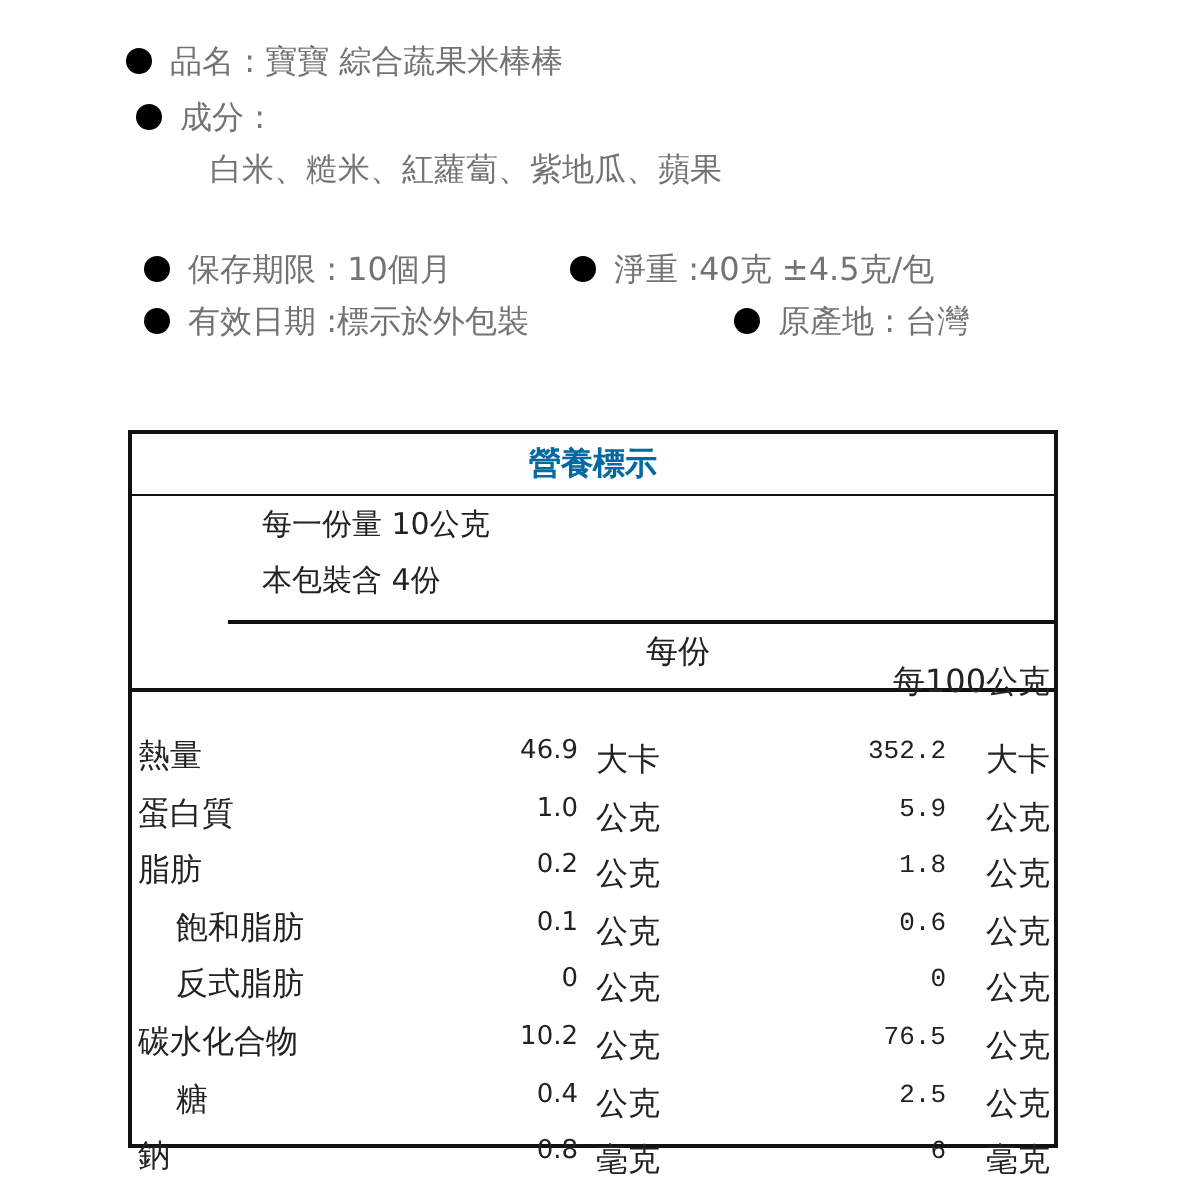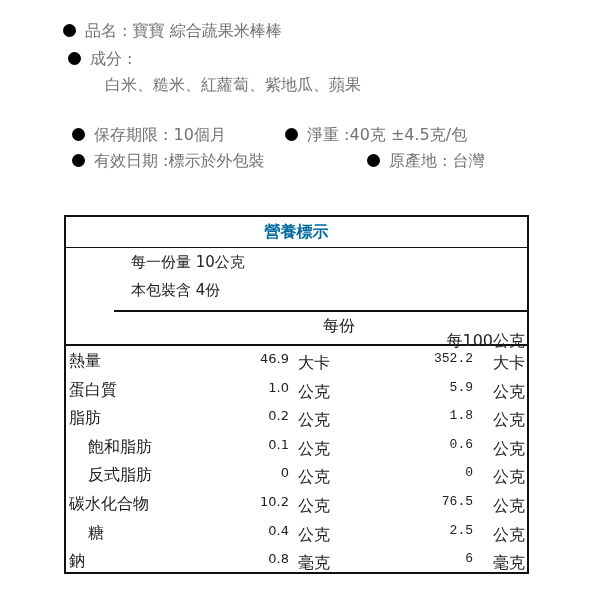--- a/index.html
+++ b/index.html
@@ -7,21 +7,21 @@
          font-family:"DejaVu Sans", sans-serif; color:#222; }
   .info-line { position:absolute; font-size:16px; line-height:20px; white-space:nowrap; color:#737373; }
   .bullet { display:inline-block; width:13px; height:13px; border-radius:50%; background:#000; margin-right:9px; vertical-align:-1px; }
   .table { position:absolute; left:64px; top:215px; width:465px; height:359px; border:2px solid #111; box-sizing:border-box; }
   .t-title { height:30px; border-bottom:1px solid #111; text-align:center; font-size:16px; line-height:30px; font-weight:bold; color:#0369a1; }
   .t-serving { height:62px; border-bottom:2px solid #111; font-size:15px; padding-left:17px;margin-left:48px; }
   .t-serving div { height:28px; line-height:28px; }
   .t-header { position:relative; height:32px; border-bottom:2px solid #111; font-size:16px; }
   .t-header .h1 { position:absolute; right:172px; top:4px; }
   .t-header .h2 { position:absolute; right:2px; top:4px;margin-top:15px; }
-  .rows { padding-top:1px; }
+  .rows { padding-top:18px; }
   .row { position:relative; height:28.6px; font-size:16px; }
   .row .name { position:absolute; left:3px; top:4px; white-space:nowrap; }
   .row .name.indent { left:22px; }
   .row .v1 { position:absolute; right:238px; top:4px; font-size:13px; }
   .row .u1 { position:absolute; left:232px; top:6px; }
   .row .v2 { position:absolute; right:54px; top:4px; font-size:13px;font-family:Liberation Mono, monospace; }
   .row .u2 { position:absolute; right:2px; top:6px; }
 </style>
 </head>
 <body>

